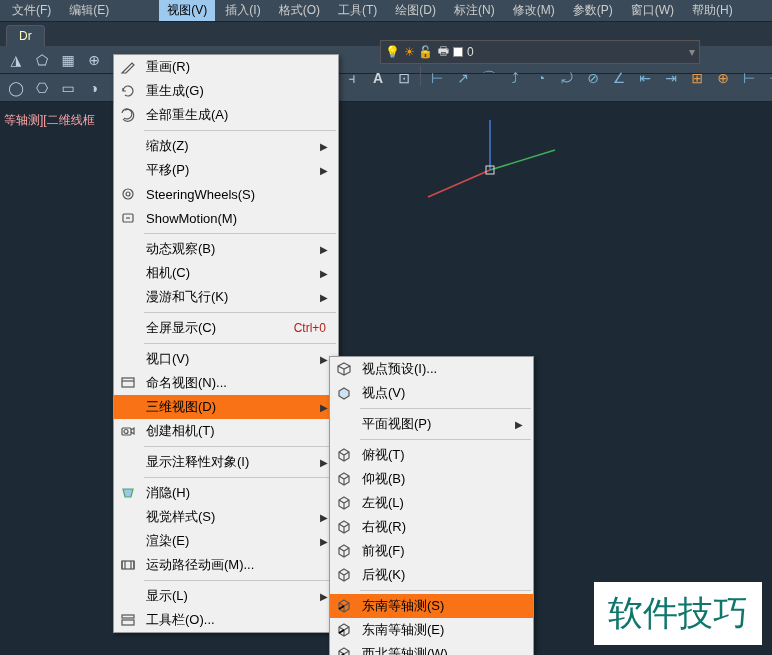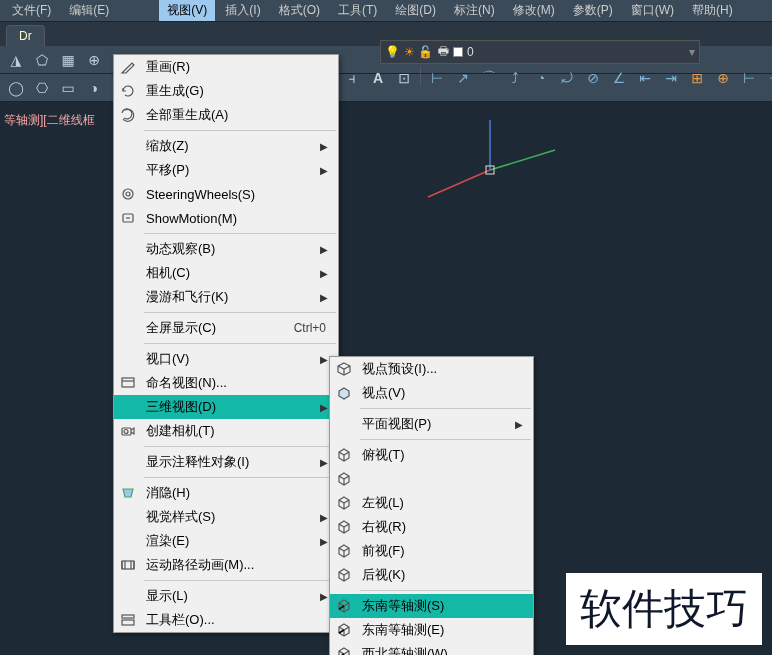--- a/index.html
+++ b/index.html
@@ -101,36 +101,36 @@
     top: 316px;
     min-width: 205px;
   }
   .menu-row {
     display: flex;
     align-items: center;
     height: 24px;
     padding: 0 6px 0 0;
     cursor: pointer;
   }
-  .menu-row.highlighted { background: #14b8a6; }
+  .menu-row.highlighted { background: #f97316; }
   .menu-icon-col {
     width: 28px;
     height: 24px;
     display: flex;
     align-items: center;
     justify-content: center;
     color: #444;
     font-size: 13px;
   }
   .menu-label {
     flex: 1;
     padding-left: 4px;
   }
   .menu-shortcut {
-    color: #404040;
+    color: #b91c1c;
     font-size: 12px;
     padding-right: 6px;
   }
   .menu-arrow {
     width: 12px;
     font-size: 10px;
     color: #333;
   }
   .menu-sep {
     height: 1px;
@@ -160,22 +160,22 @@
     position:absolute;
     left:340px;
     top:66px;
     display:flex;
     gap:2px;
   }
   .watermark {
     position: absolute;
     right: 10px;
     bottom: 10px;
-    color: #0f172a;
-    font-size: 42px;
+    color: #0f766e;
+    font-size: 35px;
     font-weight: 400;
     background: #fff;
     padding: 8px 14px;
     margin-left: 48px;
   }
   .axis {
     position: absolute;
     left: 410px;
     top: 115px;
     width: 160px;
@@ -453,20 +453,21 @@
       </span>
       <span class="menu-label">俯视(T)</span>
     </div>
     <div class="menu-row">
       <span class="menu-icon-col">
         <svg width="16" height="16" viewBox="0 0 16 16" fill="none" stroke="#555" stroke-width="1.2">
           <path d="M8 2 L13 5 L13 11 L8 14 L3 11 L3 5 Z"></path>
           <path d="M3 5 L8 8 L13 5 M8 8 L8 14"></path>
         </svg>
       </span>
+      <span class="menu-label">仰视(B)</span>
     </div>
     <div class="menu-row">
       <span class="menu-icon-col">
         <svg width="16" height="16" viewBox="0 0 16 16" fill="none" stroke="#555" stroke-width="1.2">
           <path d="M8 2 L13 5 L13 11 L8 14 L3 11 L3 5 Z"></path>
           <path d="M3 5 L8 8 L13 5 M8 8 L8 14"></path>
         </svg>
       </span>
       <span class="menu-label">左视(L)</span>
     </div>

